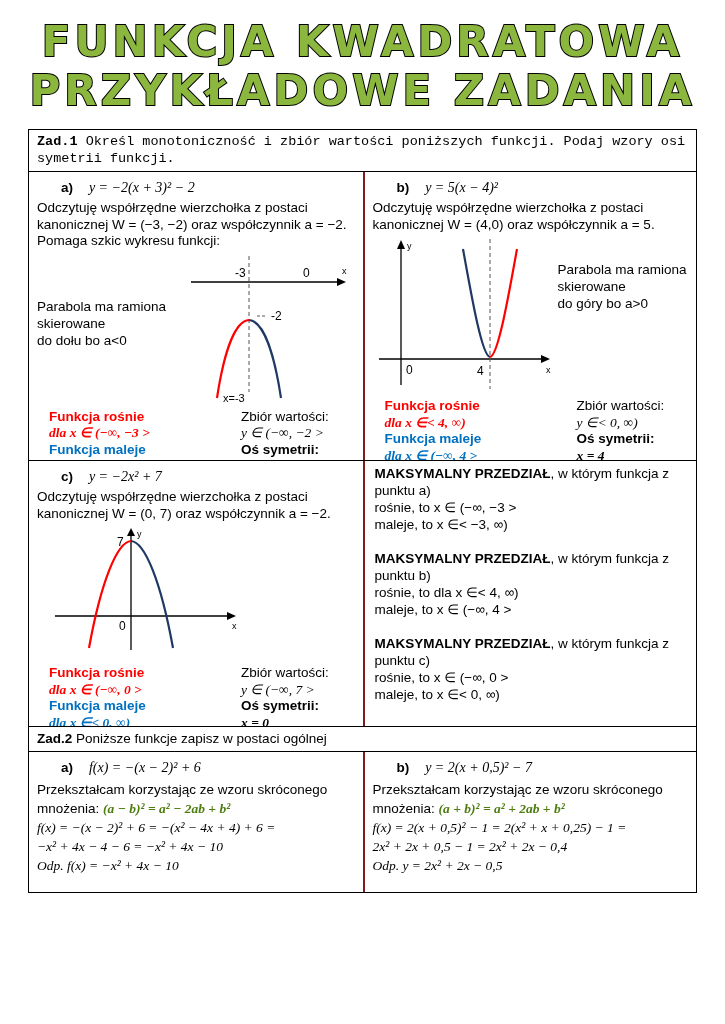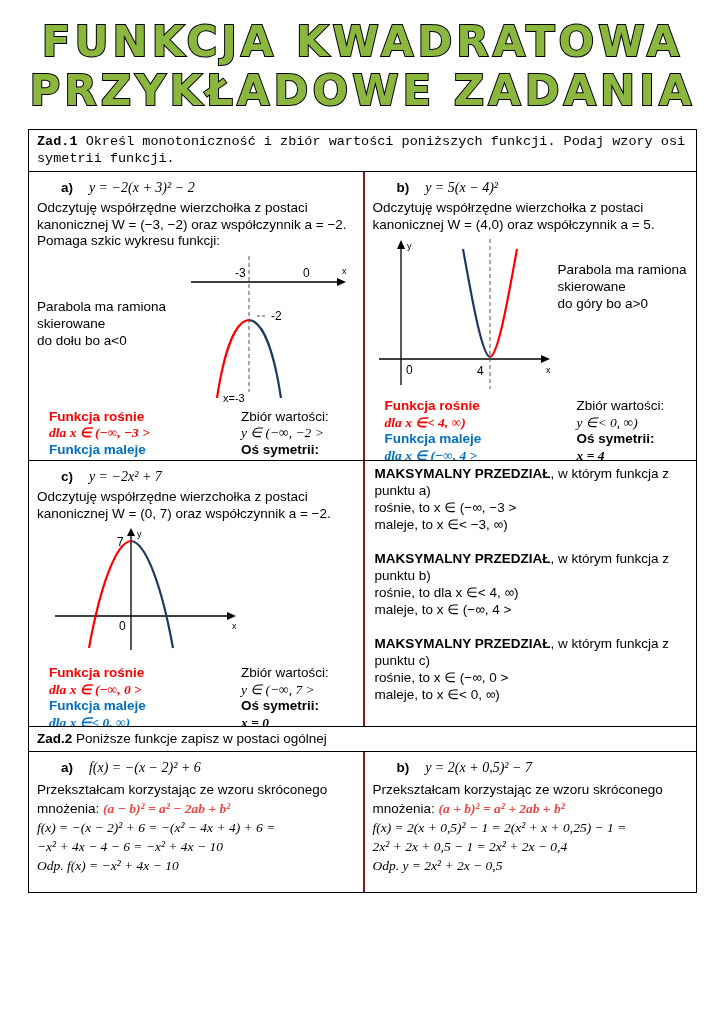--- a/index.html
+++ b/index.html
@@ -32,21 +32,21 @@
   .t-row:first-child { border-top: none; font-family: Liberation Mono, monospace; }
   .t-row.cols { display: flex; }
   .t-cell { width: 50%; padding: 4px 8px; overflow: hidden; }
   .t-cell.right { border-left: 2px solid #7f1d1d; }
   .head { padding: 3px 8px 4px; font-size: 13.5px; line-height: 17px; }
 
   .bold { font-weight: bold; }
   .math { font-family: "Liberation Serif", serif; font-style: italic; }
   .red  { color: #FF0000; font-weight: bold; }
   .blue { color: #0070C0; font-weight: bold; }
-  .formula-blue { color: #ef4444; font-weight: bold; }
+  .formula-blue { color: #4d7c0f; font-weight: bold; }
 
   .task-line { margin: 2px 0 3px 24px; font-size: 14px; line-height: 18px; }
   .task-label { font-weight: bold; font-family: "Liberation Sans", sans-serif; font-style: normal; margin-right: 12px; font-size: 13.5px; }
   .body-line { font-size: 13.5px; line-height: 16.5px; }
 
   .graph-row { display: flex; margin-top: 2px; }
   .arms-note { width: 150px; font-size: 13.5px; line-height: 17px; }
   .arms-note.a { padding-top: 46px; }
   .arms-note.b { padding-top: 26px; flex: 1; }
 

